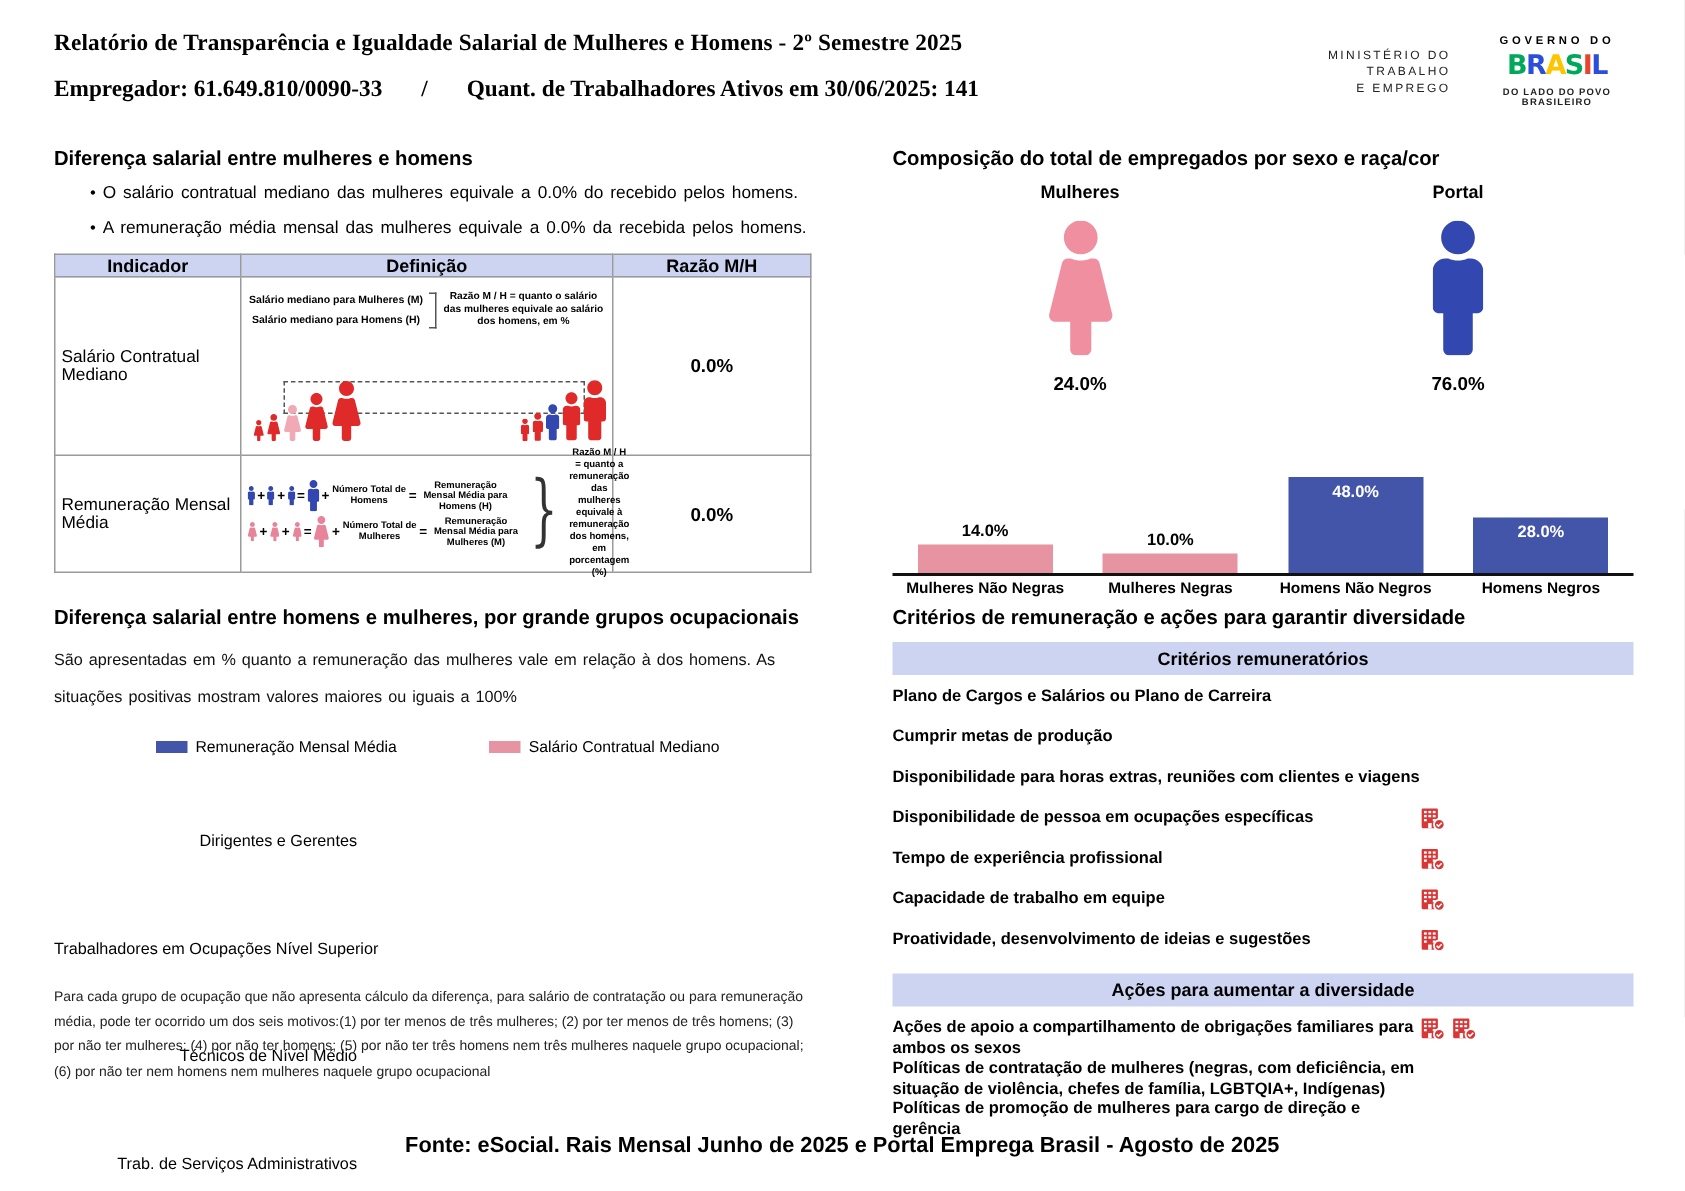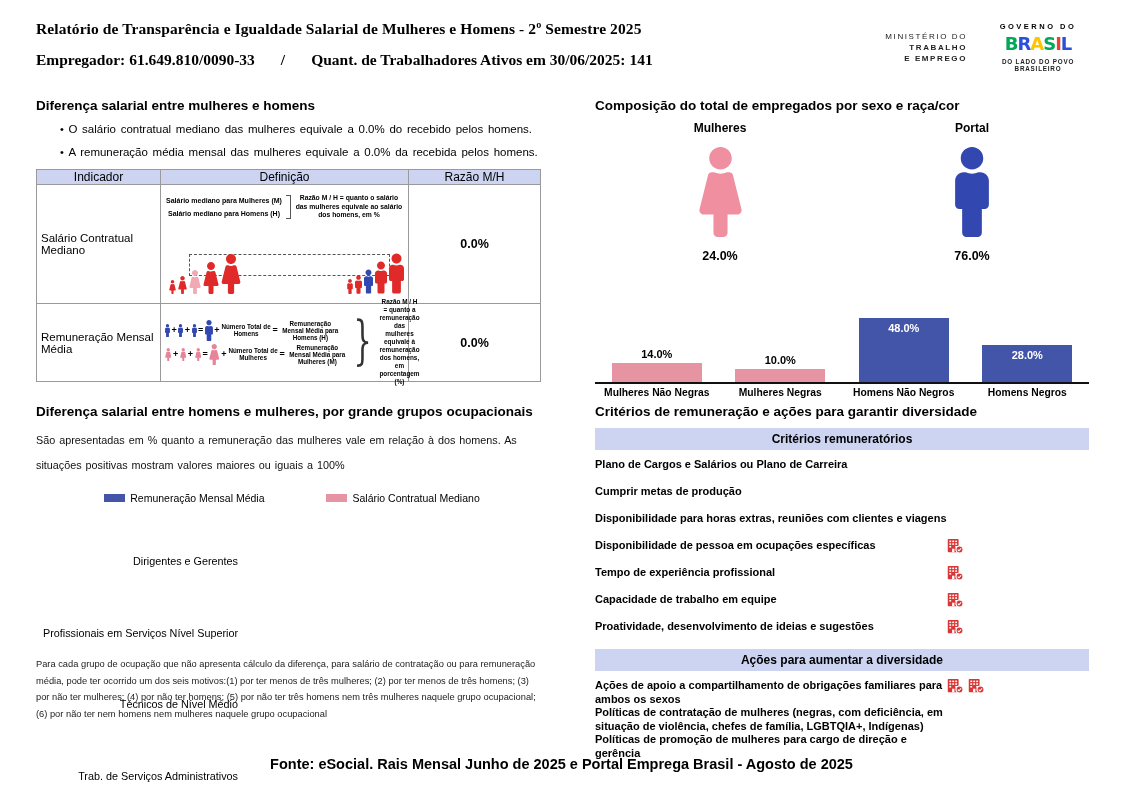--- a/index.html
+++ b/index.html
@@ -9,36 +9,36 @@
     font-family:"Liberation Sans", sans-serif; color:#000; overflow:hidden;
     margin:0 auto;
   }
   
   .hdr-titles { position:absolute; left:36px; top:20px; width:820px;font-family:Liberation Serif, serif; }
   .hdr-title1 { font-size:15.5px; font-weight:bold; letter-spacing:.1px; }
   .hdr-title2 { font-size:15.5px; font-weight:bold; margin-top:13px; }
   .hdr-title2 .sep { display:inline-block; margin:0 26px; }
   .logos { position:absolute; right:30px; top:22px; display:flex; align-items:center; gap:16px; }
   .ministry { text-align:right; font-size:8px; letter-spacing:1.6px; color:#222; line-height:11px; }
-  .ministry .m-bold { font-weight:bold; }
+  .ministry .m-bold { font-weight:normal; }
   .gov-logo { text-align:center; width:110px; }
   .gov-top { font-size:7.5px; font-weight:bold; letter-spacing:2.5px; }
   .gov-name { font-size:18px; font-weight:bold; letter-spacing:-1px; line-height:26px;
               font-family:"DejaVu Sans", sans-serif; }
   .gov-tag { font-size:6.3px; font-weight:bold; letter-spacing:.8px; color:#222; margin-top:1px; }
   
   .sec-title { font-size:13.5px; font-weight:bold; }
   
   .sec-paygap { position:absolute; left:36px; top:98px; width:506px; }
   .bullets { margin:10px 0 8px 24px; }
   .bullet { font-size:11.5px; margin-bottom:11px; word-spacing:1.5px; }
   .bullet::before { content:"• "; font-size:11px; }
   table.gap-table { border-collapse:collapse; width:504px; table-layout:fixed; }
   .gap-table th, .gap-table td { border:1px solid #9a9a9a; }
-  .gap-table th { background:#ccd4f2; font-size:12px; font-weight:normal; height:14px;margin-left:42px; }
+  .gap-table th { background:#ccd4f2; font-size:12px; font-weight:bold; height:14px;margin-left:42px; }
   .col-ind { width:124px; } .col-def { width:248px; } .col-ratio { width:132px; }
   .cell-ind { font-size:11.5px; padding:4px 3px 4px 4px; vertical-align:middle; }
   .cell-ratio { font-size:12.5px; font-weight:bold; text-align:center; vertical-align:middle; }
   .cell-def { vertical-align:top; }
   .row1 { height:119px; } .row2 { height:78px; }
   
   .def1 { position:relative; width:100%; height:117px; }
   .def1-top { display:flex; align-items:center; justify-content:center; padding-top:9px; gap:4px; }
   .def1-lines { text-align:center; }
   .def1-lines div { font-size:7px; font-weight:bold; line-height:13px; }
@@ -268,21 +268,21 @@
           <span class="legend-swatch" style="background:#4355a8"></span>
           <span>Remuneração Mensal Média</span>
         </div>
         <div class="legend-item">
           <span class="legend-swatch" style="background:#e794a2"></span>
           <span>Salário Contratual Mediano</span>
         </div>
       </div>
     <div class="occ-cats" id="occ-cats">
         <div class="occ-cat">Dirigentes e Gerentes</div>
-        <div class="occ-cat">Profissionais em Serviços Nível Superior</div>
+        <div class="occ-cat">Trabalhadores em Ocupações Nível Superior</div>
         <div class="occ-cat">Técnicos de Nível Médio</div>
         <div class="occ-cat">Trab. de Serviços Administrativos</div>
         <div class="occ-cat">Trab. em Atividade Operacionais</div>
       </div>
     <div class="occ-note">Para cada grupo de ocupação que não apresenta cálculo da diferença, para salário de contratação ou para remuneração média, pode ter ocorrido um dos seis motivos:(1) por ter menos de três mulheres; (2) por ter menos de três homens; (3) por não ter mulheres; (4) por não ter homens; (5) por não ter três homens nem três mulheres naquele grupo ocupacional; (6) por não ter nem homens nem mulheres naquele grupo ocupacional</div>
   </div>
 
   <div class="sec-comp">
     <div class="sec-title">Composição do total de empregados por sexo e raça/cor</div>
     <div class="comp-groups">

